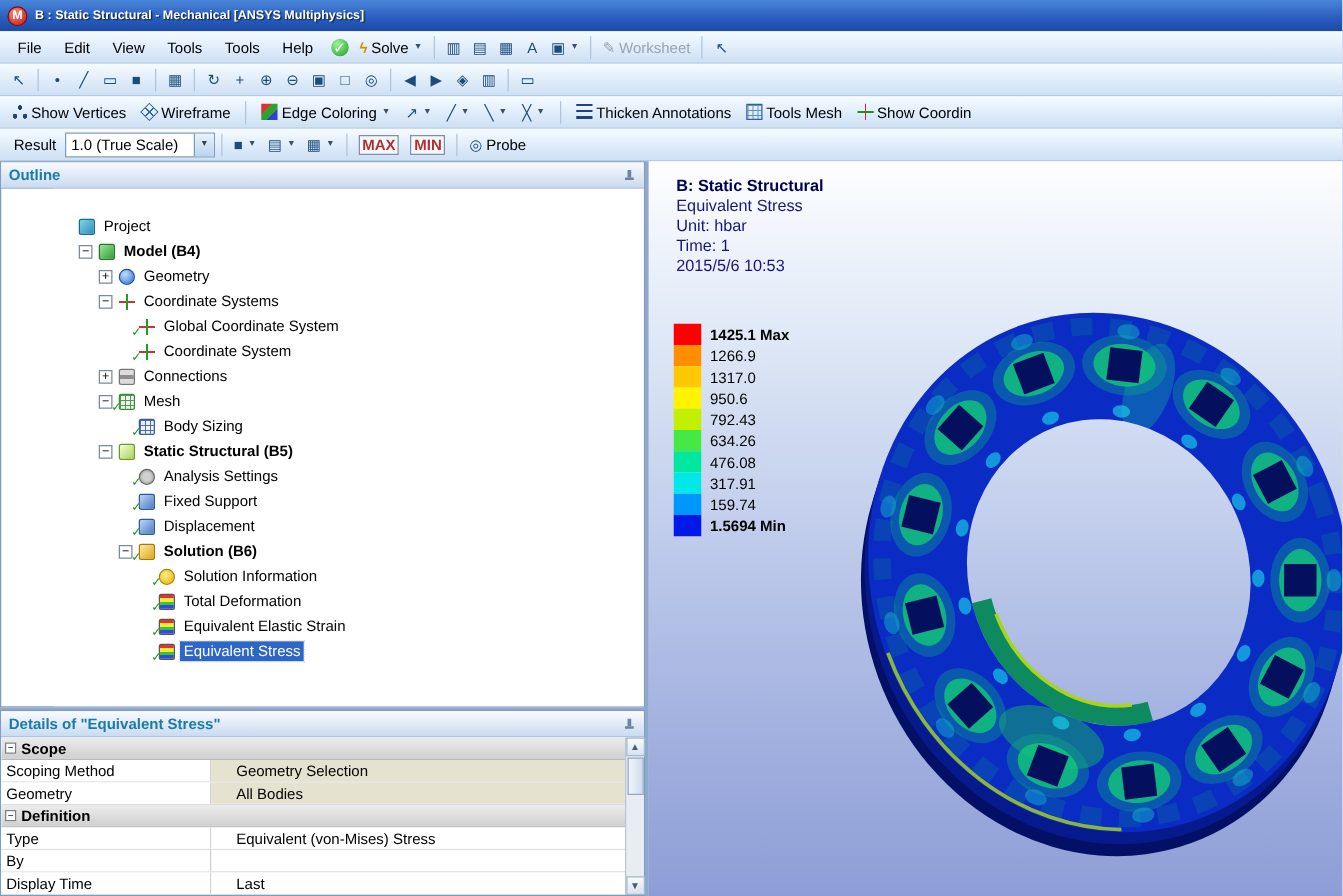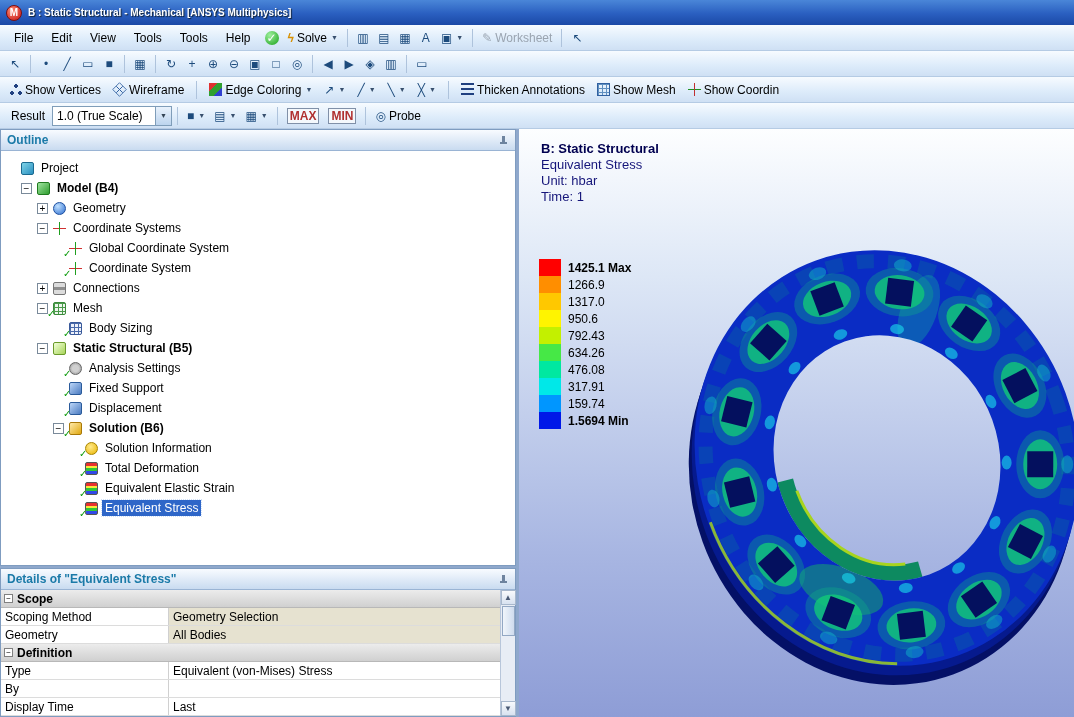--- a/index.html
+++ b/index.html
@@ -58,21 +58,21 @@
   .details-panel{flex:1;}
   .phead{height:21px;flex:none;display:flex;align-items:center;padding:0 6px;
          background:linear-gradient(180deg,#f8fbff,#c9dbf0);border-bottom:1px solid #9ab4d4;
          color:#1b7aa8;font-weight:bold;}
   .phead .sp{flex:1;}
   .pin{width:11px;height:11px;position:relative;opacity:.85;flex:none;}
   .pin::before{content:"";position:absolute;left:4px;top:1px;width:3px;height:6px;background:#5a7290;}
   .pin::after{content:"";position:absolute;left:2px;top:7px;width:7px;height:2px;background:#5a7290;}
 
   
-  .tree{flex:1;overflow:hidden;padding-top:7px;background:#fff;}
+  .tree{flex:1;overflow:hidden;padding-top:20px;background:#fff;margin-left:42px;}
   .trow{height:20px;display:flex;align-items:center;white-space:nowrap;}
   .exp{width:11px;height:11px;flex:none;border:1px solid #7a8a9a;background:#fff;color:#000;
        font-size:10px;line-height:9px;text-align:center;margin-right:4px;}
   .expsp{width:15px;flex:none;}
   .iwrap{position:relative;margin:0 4px 0 1px;flex:none;}
   .ti{width:13px;height:13px;display:block;border-radius:2px;}
   .chk{position:absolute;left:-6px;bottom:-4px;color:#0a9a0a;font-weight:bold;font-size:10px;text-shadow:0 0 2px #fff;}
   .tlabel{padding:1px 3px;}
   .tlabel.b{font-weight:bold;}
   .tlabel.sel{background:#2e66c8;color:#fff;outline:1px dotted #cfe0f8;}
@@ -97,21 +97,21 @@
 
   
   .dbody{flex:1;display:flex;min-height:0;}
   .dtable{flex:1;overflow:hidden;background:#fff;}
   .drow{height:18px;display:flex;border-bottom:1px solid #dcdcdc;align-items:stretch;}
   .drow.cat{background:linear-gradient(180deg,#ececec,#d0d0d0);border-bottom:1px solid #b8b8b8;
             align-items:center;padding-left:3px;font-weight:bold;}
   .dexp{width:9px;height:9px;flex:none;border:1px solid #808080;background:#fff;font-size:8px;line-height:7px;
         text-align:center;margin-right:4px;font-weight:normal;}
   .dname{width:168px;flex:none;border-right:1px solid #d0d0d0;padding:2px 4px;background:#fff;overflow:hidden;white-space:nowrap;}
-  .dval{flex:1;padding:2px 4px;background:#fff;overflow:hidden;white-space:nowrap;}
+  .dval{flex:1;padding:2px 20px;background:#fff;overflow:hidden;white-space:nowrap;}
   .dval.shaded{background:#e6e2d0;}
   .vscroll{width:15px;flex:none;background:#e8edf5;border-left:1px solid #b8c6da;display:flex;flex-direction:column;align-items:center;}
   .varrow{width:15px;height:15px;font-size:8px;color:#4a5a74;display:flex;align-items:center;justify-content:center;
           background:linear-gradient(#f8fafc,#d8e2f0);border:1px solid #a8b8cc;flex:none;}
   .vthumb{width:13px;height:30px;margin-top:1px;background:linear-gradient(90deg,#f0f5fb,#cfdcee);border:1px solid #93a8c4;flex:none;}
   .vfill{flex:1;}
 
   
   .splitter{width:3px;flex:none;background:#8fa8cc;}
   .viewport{flex:1;position:relative;overflow:hidden;
@@ -275,21 +275,21 @@
         <span class="g">╳</span>
         <span class="dd">▼</span>
       </div>
       <div class="sep"></div>
       <div class="tbtn">
         <span class="ic ic-thicken"></span>
         <span class="lbl">Thicken Annotations</span>
       </div>
       <div class="tbtn">
         <span class="ic ic-showmesh"></span>
-        <span class="lbl">Show Mesh</span>
+        <span class="lbl">Tools Mesh</span>
       </div>
       <div class="tbtn">
         <span class="ic ic-showcoord"></span>
         <span class="lbl">Show Coordin</span>
       </div>
     </div>
 
   <div class="tbrow">
     <span class="result-label">Result</span>
     <div class="combo">
@@ -524,20 +524,21 @@
 
     <div class="splitter"></div>
 
     <div class="viewport">
 
       <div class="vanno">
         <div class="l1">B: Static Structural</div>
         <div>Equivalent Stress</div>
         <div>Unit: hbar</div>
         <div>Time: 1</div>
+        <div>2015/5/6 10:53</div>
       </div>
 
       <div class="legend" id="legend">
           <div class="lrow ends">
             <span class="lchip" style="background: rgb(255, 0, 0);"></span>
             <span class="llabel">1425.1 Max</span>
           </div>
           <div class="lrow">
             <span class="lchip" style="background: rgb(255, 142, 0);"></span>
             <span class="llabel">1266.9</span>

